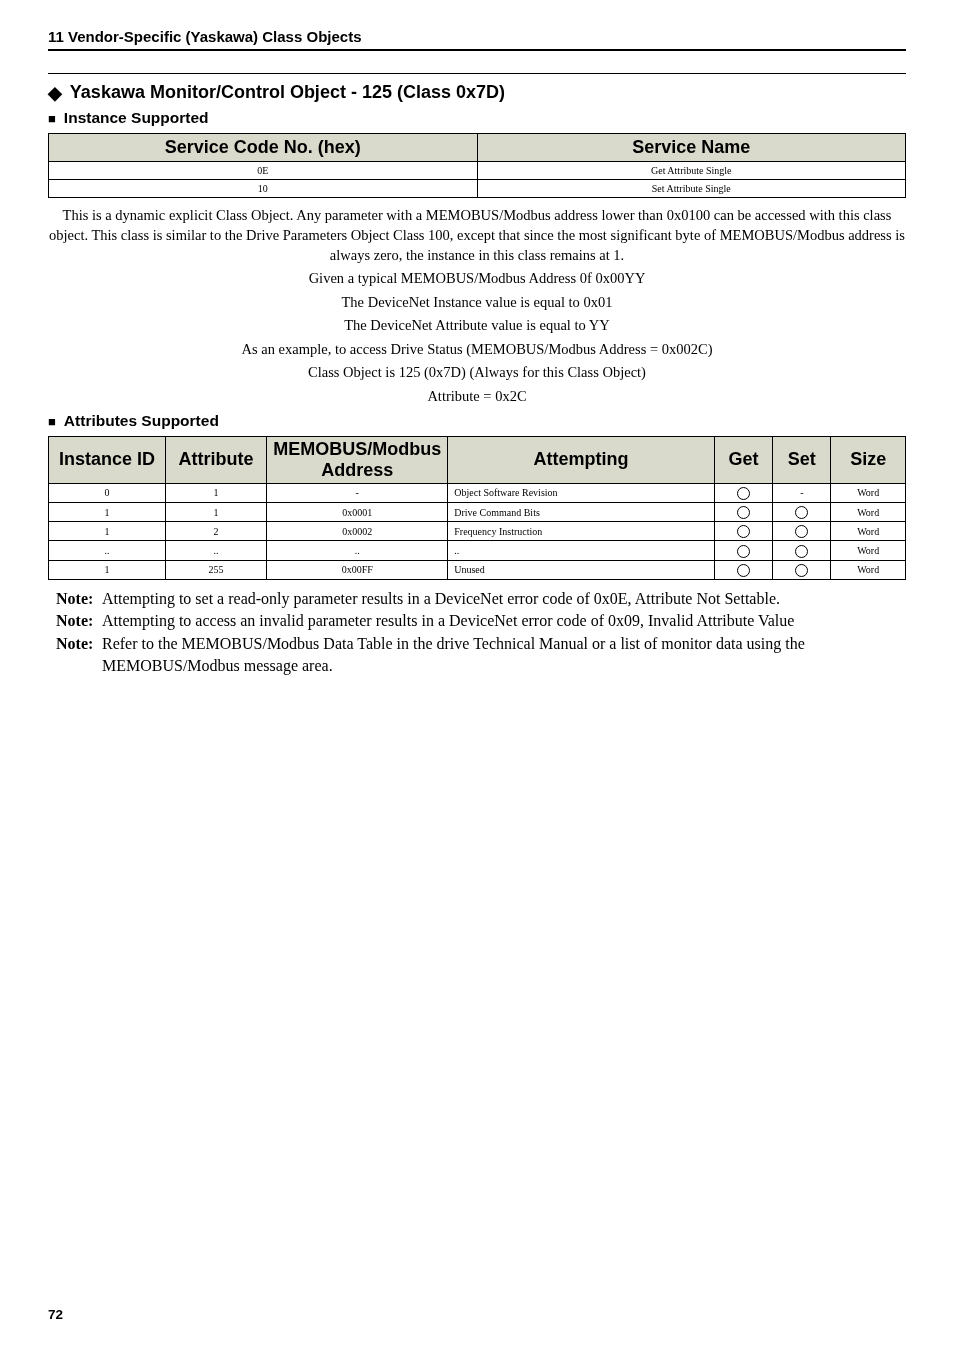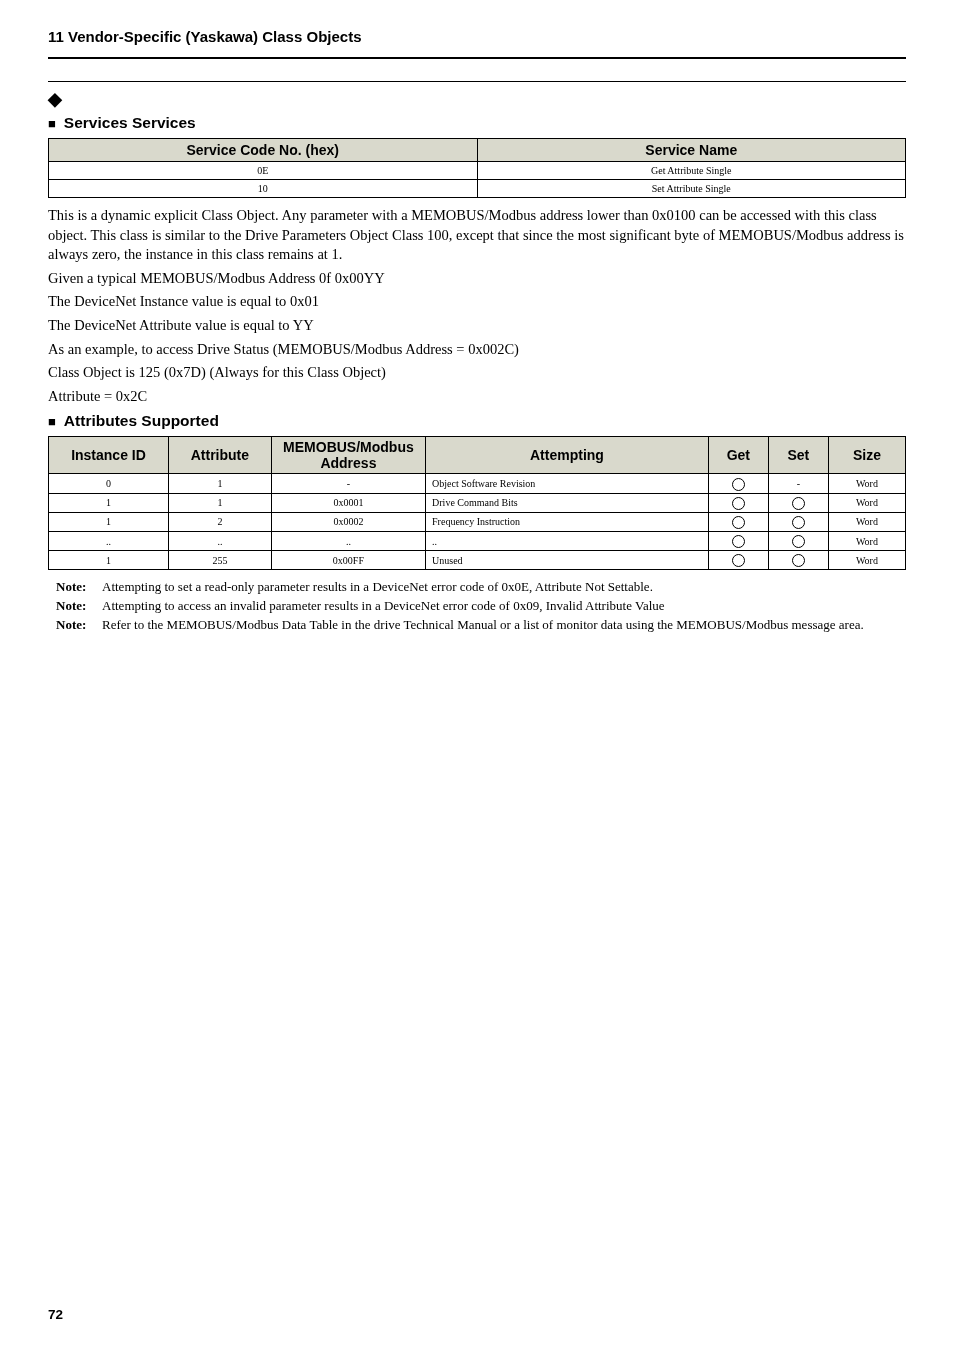--- a/index.html
+++ b/index.html
@@ -15,21 +15,21 @@
     box-sizing: border-box;
     background: #fff;
   }
   .page {
     padding: 28px 48px 0 48px;
   }
   .running-head {
     font-family: Arial, Helvetica, sans-serif;
     font-weight: bold;
     font-size: 15px;
-    padding-bottom: 12px;
+    padding-bottom: 4px;
     border-bottom: 2px solid #000;
     margin-bottom: 22px;
   }
   .sec-h1-wrap {
     border-top: 1px solid #000;
     padding-top: 8px;
     margin-bottom: 6px;
   }
   .sec-h1 {
     font-family: Arial, Helvetica, sans-serif;
@@ -67,39 +67,40 @@
   th, td {
     border: 1px solid #000;
     padding: 2px 6px;
     vertical-align: middle;
     line-height: 1.3;
   }
   th {
     background: #d9d9cc;
     font-family: Arial, Helvetica, sans-serif;
     font-weight: bold;
-    font-size: 14px;
+    font-size: 18px;
     text-align: center;
   }
   td {
     font-family: "Times New Roman", Times, serif;
     font-size: 10px;
   }
   .center { text-align: center; }
   .left { text-align: left; }
   p.body {
     margin: 4px 0;
     line-height: 1.35;
+    text-align: center;
   }
   .notes {
     margin: 6px 0 0 8px;
   }
   .note-row {
     display: flex;
-    font-size: 13px;
+    font-size: 16px;
     line-height: 1.35;
     margin-bottom: 1px;
   }
   .note-label {
     font-weight: bold;
     flex: 0 0 46px;
   }
   .note-text {
     flex: 1;
   }
@@ -133,26 +134,27 @@
 </head>
 <body>
 
 <div class="page">
 
   <div class="running-head">11  Vendor-Specific (Yaskawa) Class Objects</div>
 
   <div class="sec-h1-wrap">
     <div class="sec-h1">
       <span class="diamond">◆</span>
+      <span>Yaskawa Monitor/Control Object - 125 (Class 0x7D)</span>
     </div>
   </div>
 
   <div class="sec-h2">
     <span class="square">■</span>
-    <span>Services Services</span>
+    <span>Instance Supported</span>
   </div>
 
   <table>
     <colgroup>
         <col style="width:50%">
         <col style="width:50%">
       </colgroup>
     <thead>
       <tr>
         <th>Service Code No. (hex)</th>

